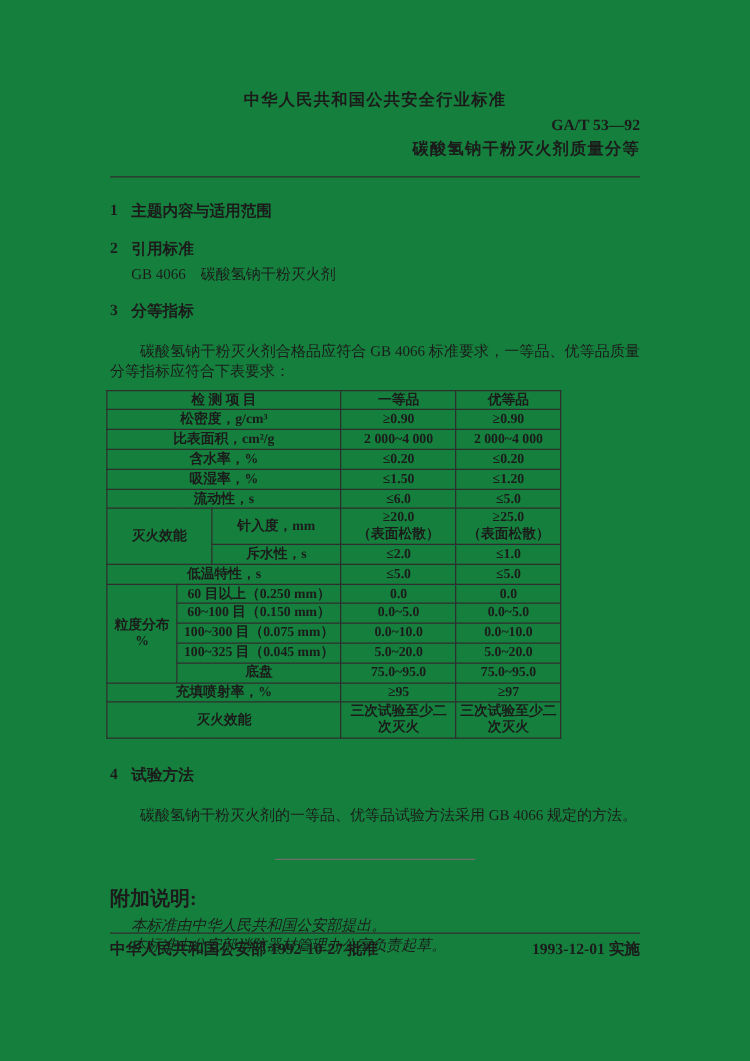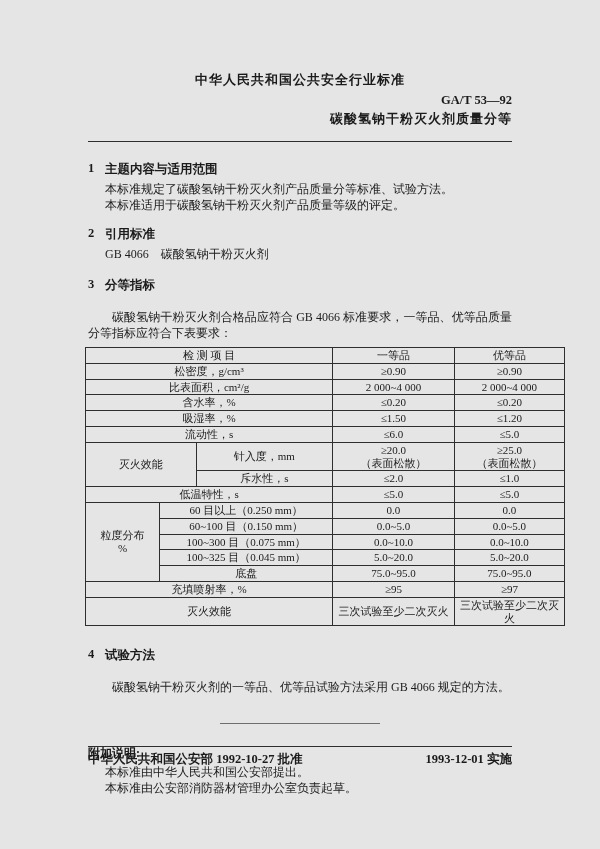--- a/index.html
+++ b/index.html
@@ -4,21 +4,21 @@
 <style>
   * { margin:0; padding:0; box-sizing:border-box; }
   html,body { background:#fff; }
   body {
     width:600px; height:849px;
     font-family:"Liberation Serif","DejaVu Serif",serif;
     color:#1b1b1b;
     position:relative;
     overflow:hidden;
   }
-  .page { position:absolute; inset:0; background:#e5e5e5;padding-left:34px; }
+  .page { position:absolute; inset:0; background:#15803d;padding-left:34px; }
   .content { position:absolute; left:88px; top:0; width:424px; }
 
   
   .std-type   { margin-top:71px; text-align:center; font-weight:bold; font-size:13px; letter-spacing:1px; }
   .std-code   { margin-top:4px;  text-align:right;  font-weight:bold; font-size:12.5px; }
   .doc-title  { margin-top:2px;  text-align:right; font-weight:bold; font-size:13px; letter-spacing:1px; }
   .header-rule{ margin-top:13px; border-top:1.5px solid #2e2e2e; }
 
   
   .sec-head { font-weight:bold; font-size:12.5px; display:flex; }
@@ -27,39 +27,40 @@
   .s2 .sec-head { margin-top:13px; }
   .s3 .sec-head { margin-top:14px; }
   .s4 .sec-head { margin-top:21px; }
   .sec-lines { margin-left:17px; margin-top:3px; font-size:12px; }
   .sec-lines div { line-height:16.2px; }
   .para { margin-top:15px; font-size:12px; line-height:16.2px; text-indent:2em; text-align:justify; }
 
   
   table.grading {
     margin-top:6px; margin-left:-3px;
-    width:480px; border-collapse:collapse;
+    width:364px; border-collapse:collapse;
     font-size:11px; table-layout:fixed;
     border:1.5px solid #2e2e2e;
+    font-weight:bold;
   }
   table.grading td {
     border:1px solid #2e2e2e;
     text-align:center; vertical-align:middle;
     padding:1px 2px; line-height:12.8px;
     white-space:pre-line; height:15px;
     overflow:hidden;
   }
 
   
   .mid-rule { width:160px; margin:27px auto 0 auto; border-top:1.5px solid #6e6e6e; }
 
   
-  .notes-head  { margin-top:21px; font-weight:bold; font-size:12px; }
+  .notes-head  { margin-top:21px; font-weight:bold; font-size:16px; }
   .notes-lines { margin-left:17px; margin-top:2px; font-size:12px; }
-  .notes-lines div { line-height:16.2px; }
+  .notes-lines div { line-height:16.2px;font-style:italic; }
 
   
   .footer { position:absolute; left:88px; width:424px; top:746px; }
   .footer-rule { border-top:1px solid #2e2e2e; }
   .footer-row { display:flex; justify-content:space-between; margin-top:4px; font-weight:bold; font-size:12.5px; }
 </style>
 </head>
 <body>
 
 <div class="page">
@@ -68,24 +69,20 @@
     <div class="std-type">中华人民共和国公共安全行业标准</div>
     <div class="std-code">GA/T 53—92</div>
     <div class="doc-title">碳酸氢钠干粉灭火剂质量分等</div>
     <div class="header-rule"></div>
 
     <div class="sec s1">
       <div class="sec-head">
         <span class="sec-num">1</span>
         <span>主题内容与适用范围</span>
       </div>
-      <div class="sec-lines">
-          <div>本标准规定了碳酸氢钠干粉灭火剂产品质量分等标准、试验方法。</div>
-          <div>本标准适用于碳酸氢钠干粉灭火剂产品质量等级的评定。</div>
-        </div>
     </div>
 
     <div class="sec s2">
       <div class="sec-head">
         <span class="sec-num">2</span>
         <span>引用标准</span>
       </div>
       <div class="sec-lines">
           <div>GB 4066　碳酸氢钠干粉灭火剂</div>
         </div>

